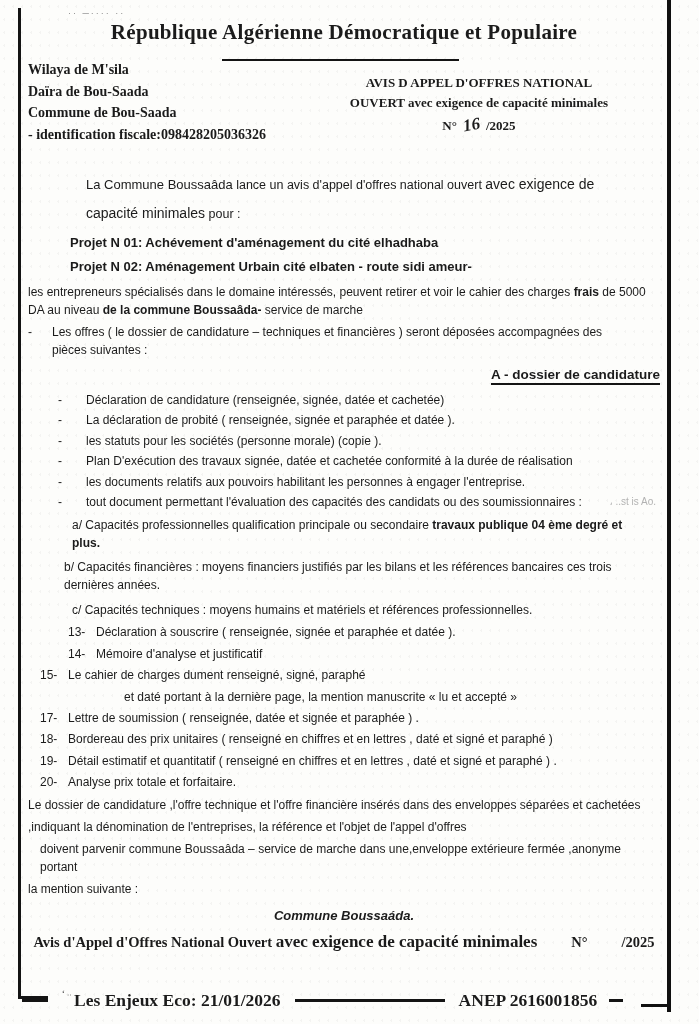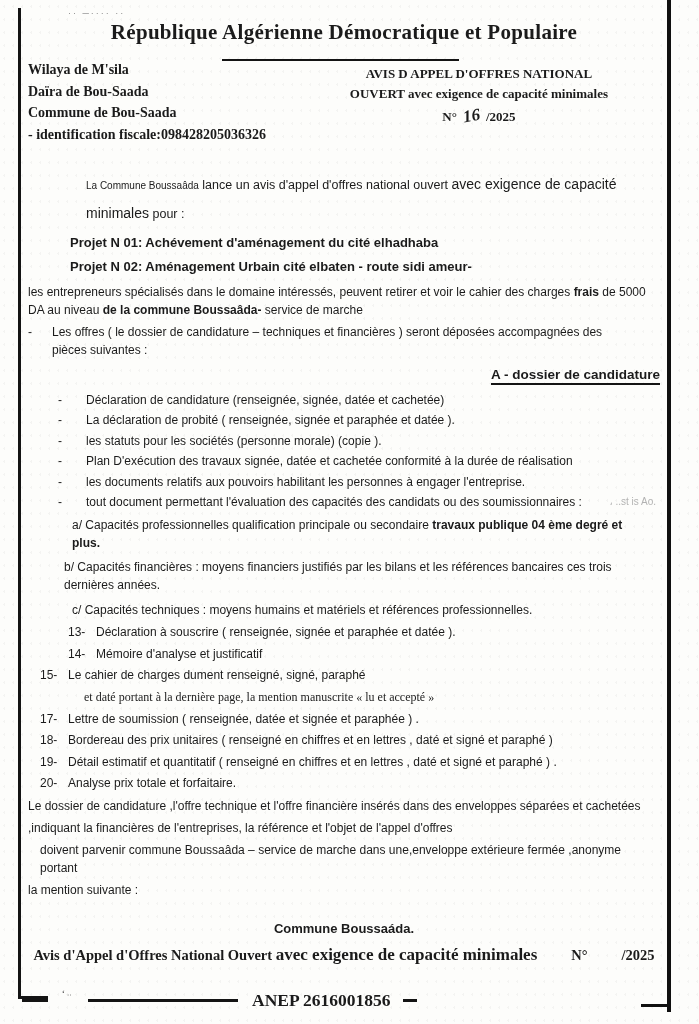--- a/index.html
+++ b/index.html
@@ -22,26 +22,26 @@
   .doc-title{
     text-align:center;font-family:"Liberation Serif",serif;font-weight:bold;
     font-size:21px;margin-top:2px;letter-spacing:0.3px;
   }
   .doc-title .u{border-bottom:2.5px solid #141414;padding-bottom:15px;}
 
   .head-row{display:flex;justify-content:space-between;margin-top:14px;}
   .issuer{font-family:"Liberation Serif",serif;font-weight:bold;font-size:14px;line-height:1.55;}
   .notice-head{
     font-family:"Liberation Serif",serif;font-weight:bold;font-size:13px;
-    text-align:center;margin:5px 52px 0 0;line-height:1.5;
+    text-align:center;margin:14px 52px 0 0;line-height:1.5;
   }
   .hand{display:inline-block;font-style:italic;font-size:17px;transform:rotate(-10deg);margin:0 6px;}
 
   .intro{margin:24px 0 0 58px;font-size:12.5px;line-height:2.1;width:545px;}
-  .intro .lead{font-size:10px;}
+  .intro .lead{font-size:13px;}
   .intro .emph{font-size:14px;}
   .projects{margin-left:42px;font-weight:bold;font-size:13px;line-height:1.85;margin-top:2px;}
   .para{line-height:1.5;margin-top:4px;}
   .bold{font-weight:bold;}
   .offres{display:flex;margin-top:4px;line-height:1.55;}
   .offres .dash{width:24px;flex:none;}
   .offres .txt{width:560px;}
 
   .sec-head{
     margin:7px 0 8px 58px;font-weight:bold;font-size:13.5px;
@@ -54,27 +54,27 @@
   .a-item .dash{width:28px;flex:none;}
   .a-item .txt{width:560px;position:relative;}
   .ghost{position:absolute;right:-10px;top:1px;color:#9a9a9a;opacity:0.75;font-size:10px;}
   .sub{margin:0 0 6.5px 44px;width:575px;line-height:1.5;}
   .sub.b-ind{margin-left:36px;}
 
   .num-item{display:flex;margin:0 0 7.5px 40px;}
   .num-item.out{margin-left:12px;}
   .num-item .num{width:28px;flex:none;}
   .num-item .txt{width:560px;}
-  .cont-line{margin:0 0 7px 56px;font-family:Liberation Serif, serif;}
+  .cont-line{margin:0 0 7px 96px;}
 
   .close-l1{margin-top:4px;line-height:1.45;}
   .close-l3{margin-left:12px;}
 
   .mention{text-align:center;}
-  .mention .commune{font-weight:bold;font-size:13px;margin-top:22px;}
+  .mention .commune{font-weight:bold;font-size:13px;margin-top:10px;font-style:italic;}
   .mention .avis{margin-top:9px;font-family:"Liberation Serif",serif;font-weight:bold;font-size:14.5px;}
   .mention .avis .lg{font-size:17px;}
   .mention .avis .sp{display:inline-block;width:34px;}
 
   .footer{
     position:absolute;left:22px;top:990px;width:648px;display:flex;align-items:center;
     font-family:"Liberation Serif",serif;font-weight:bold;font-size:17.5px;white-space:nowrap;
   }
   .rule{height:3px;background:#141414;}
   .r1{width:26px;margin-right:14px;}
@@ -186,33 +186,34 @@
     <div class="num-item out">
       <span class="num">19-</span>
       <span class="txt">Détail estimatif et quantitatif ( renseigné en chiffres et en lettres , daté et signé et paraphé ) .</span>
     </div>
     <div class="num-item out">
       <span class="num">20-</span>
       <span class="txt">Analyse prix totale et forfaitaire.</span>
     </div>
 
     <div class="close-l1 para">Le dossier de candidature ,l'offre technique et l'offre financière insérés dans des enveloppes séparées et cachetées</div>
-    <div class="para">,indiquant  la financières de l'entreprises, la référence et l'objet de l'appel d'offres</div>
+    <div class="para">,indiquant  la dénomination de l'entreprises, la référence et l'objet de l'appel d'offres</div>
     <div class="para close-l3">doivent parvenir commune Boussaâda – service de marche dans une,enveloppe extérieure fermée ,anonyme portant</div>
     <div class="para">la mention suivante :</div>
 
     <div class="mention">
       <div class="commune">Commune Boussaáda.</div>
       <div class="avis"><span>Avis d'Appel d'Offres National Ouvert </span><span class="lg">avec exigence de capacité minimales</span><span class="sp"></span><span>N°</span><span class="sp"></span><span>/2025</span></div>
 
     </div>
 
   </div>
 
   <div class="footer">
     <div class="rule r1"></div>
     <span class="foot-mark">ʻ ˓˒</span>
+    <span>Les Enjeux Eco: 21/01/2026</span>
     <div class="rule r2"></div>
     <span>ANEP  2616001856</span>
     <div class="rule r3"></div>
   </div>
 
 </div>
 
 </body></html>

